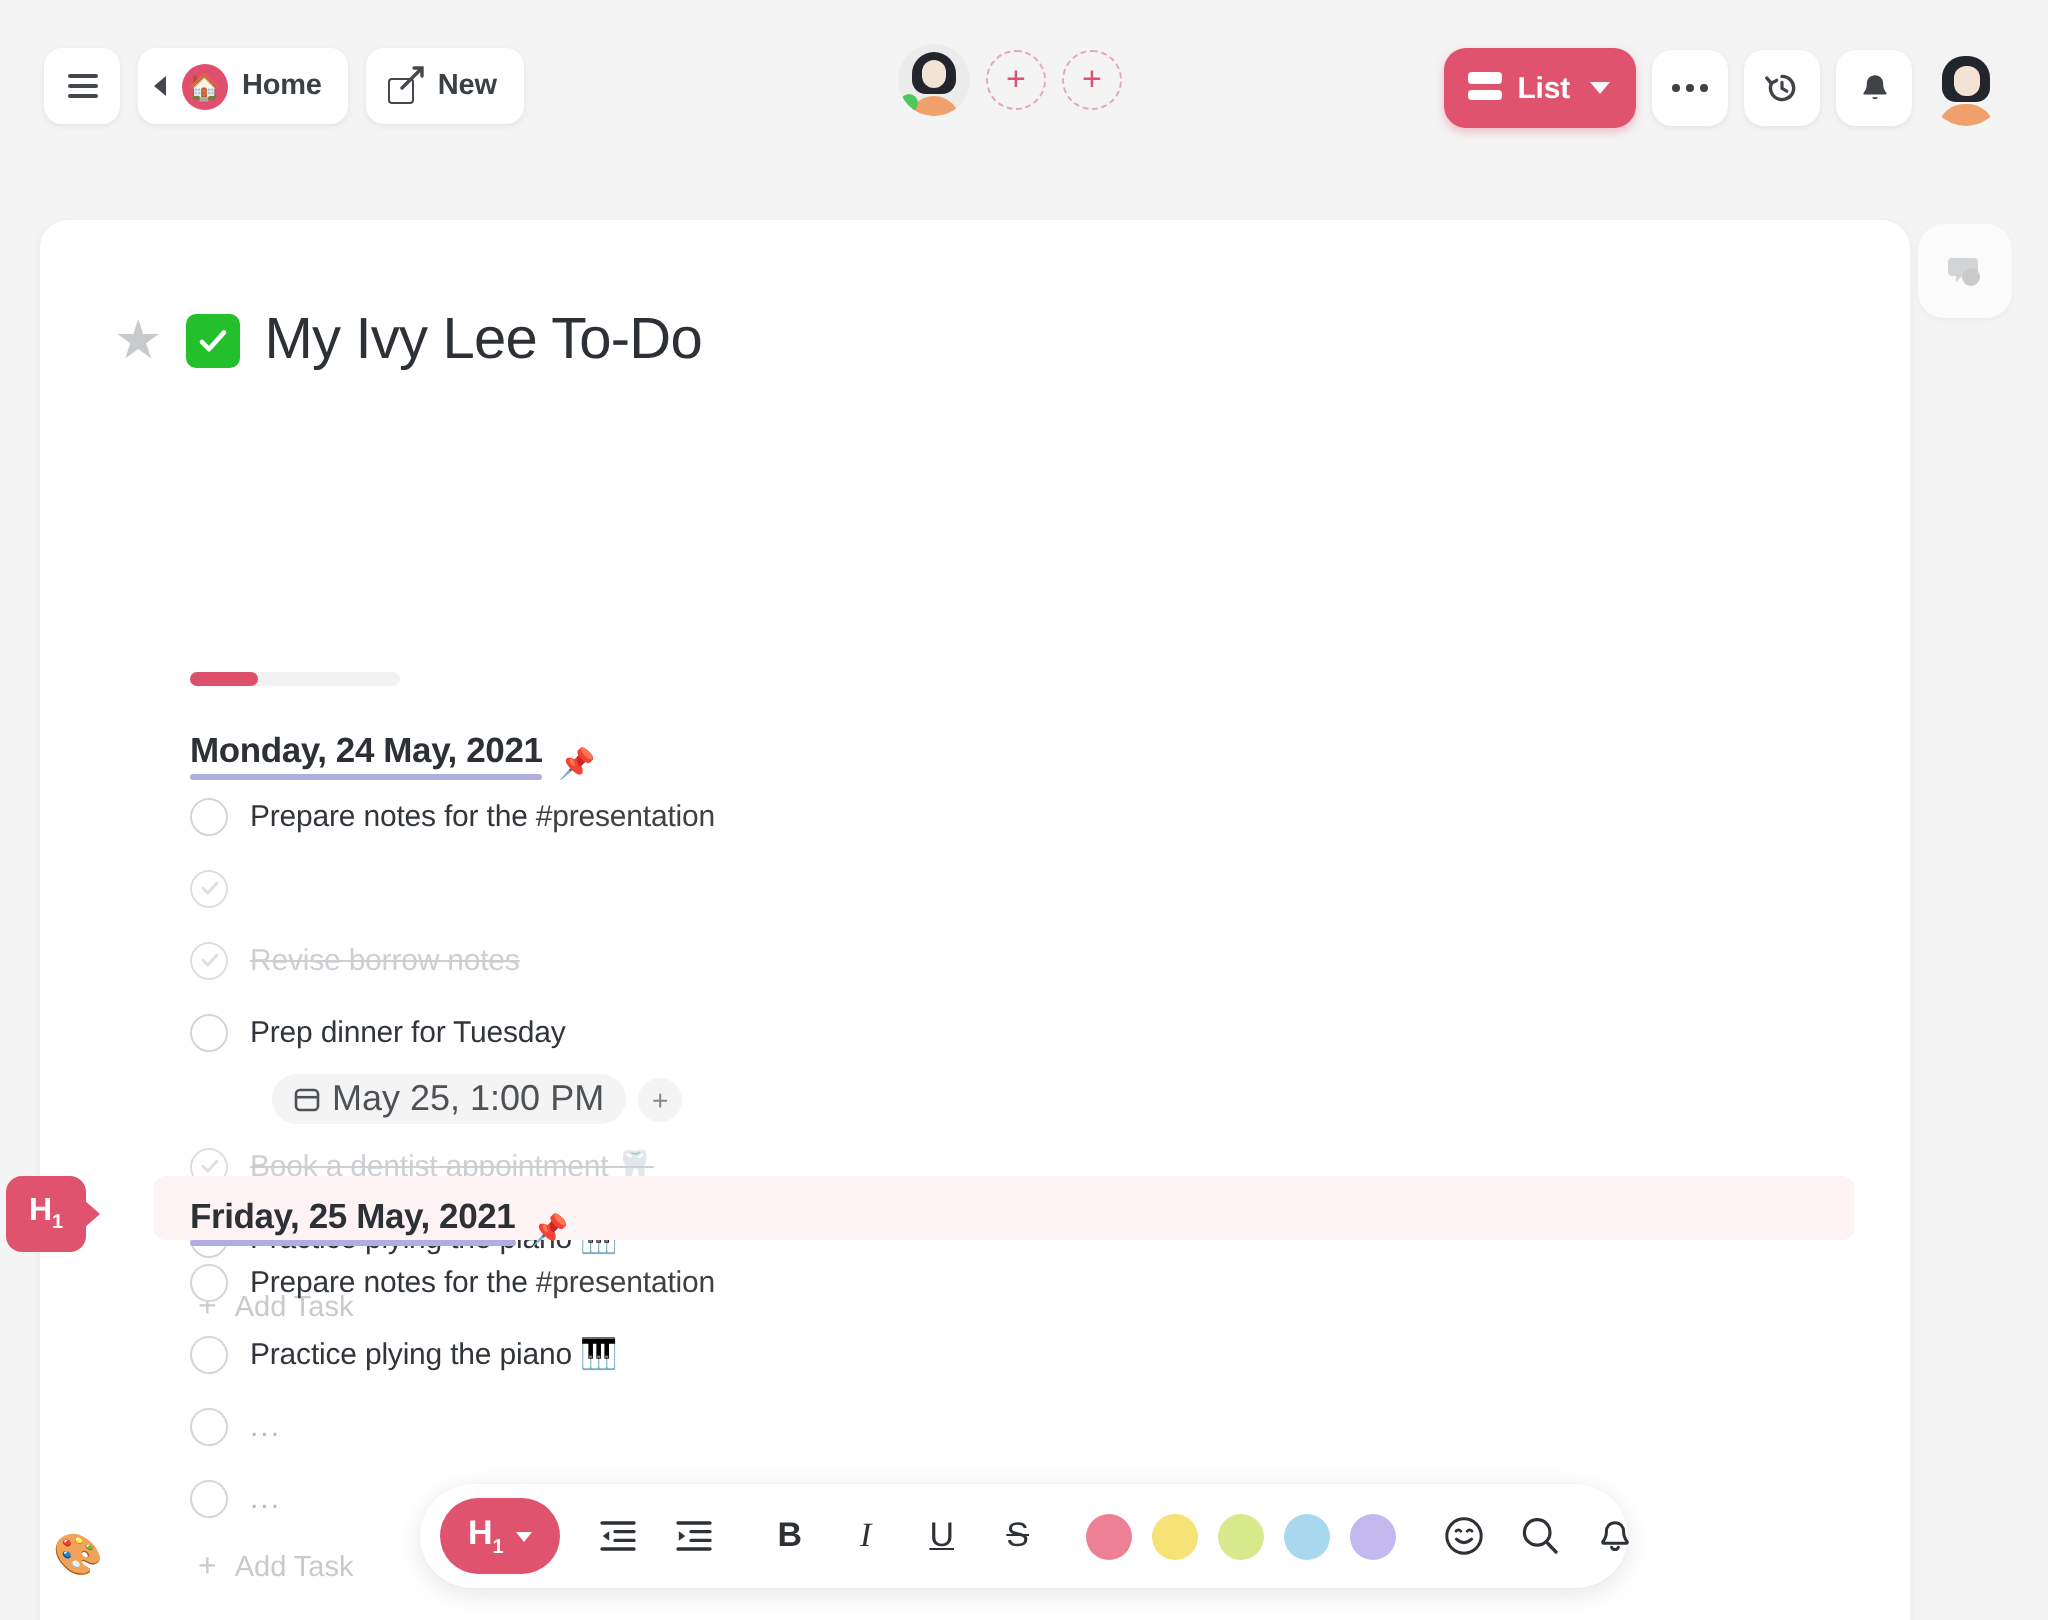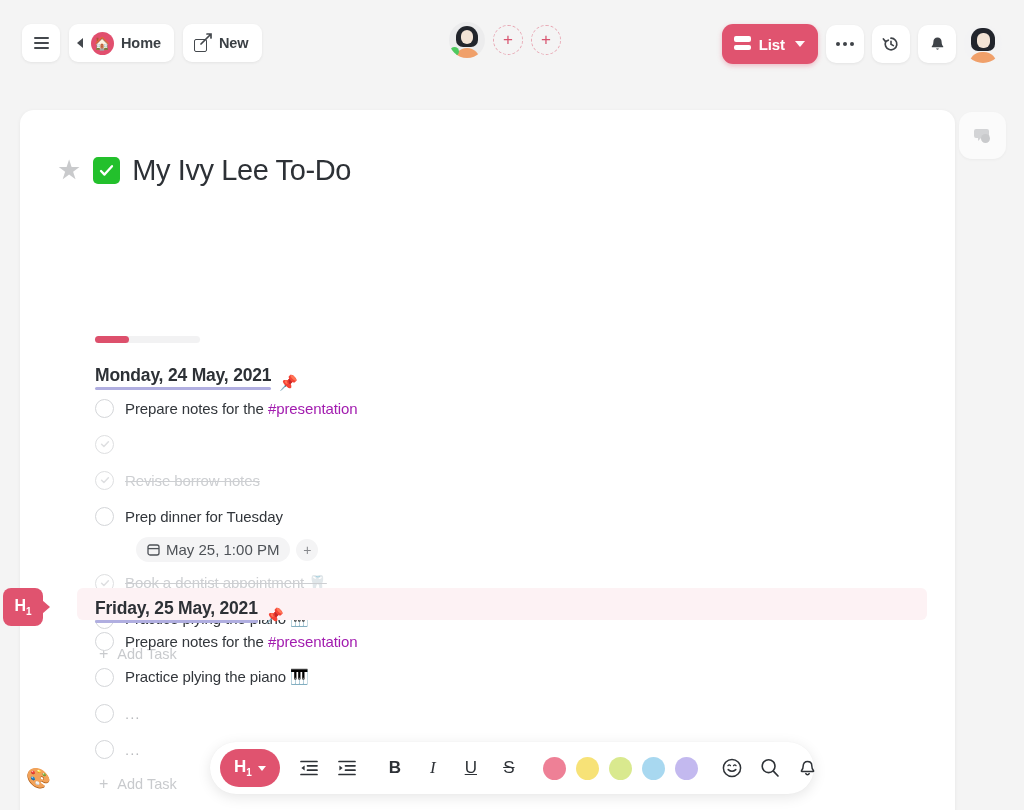--- a/index.html
+++ b/index.html
@@ -413,38 +413,38 @@
     font-size: 15px;
     color: #32363b;
     letter-spacing: -.1px;
     white-space: nowrap;
   }
   .task.done .ttext {
     color: #cdcfd2;
     text-decoration: line-through;
     text-decoration-color: #cdcfd2;
   }
-  .tag { color: #a21caf; }
+  .tag { color: #404040; }
 
   .sub-chip-row {
     display: flex;
     align-items: center;
     gap: 6px;
     padding-left: 41px;
     height: 31px;
   }
   .date-chip {
     height: 25px;
     background: #f4f4f5;
     border-radius: 13px;
     display: flex;
     align-items: center;
     gap: 6px;
     padding: 0 11px;
-    font-size: 15px;
+    font-size: 18px;
     color: #4e5257;
     cursor: pointer;
   }
   .mini-plus {
     width: 22px; height: 22px;
     border-radius: 50%;
     background: #f4f4f5;
     display: flex;
     align-items: center;
     justify-content: center;

